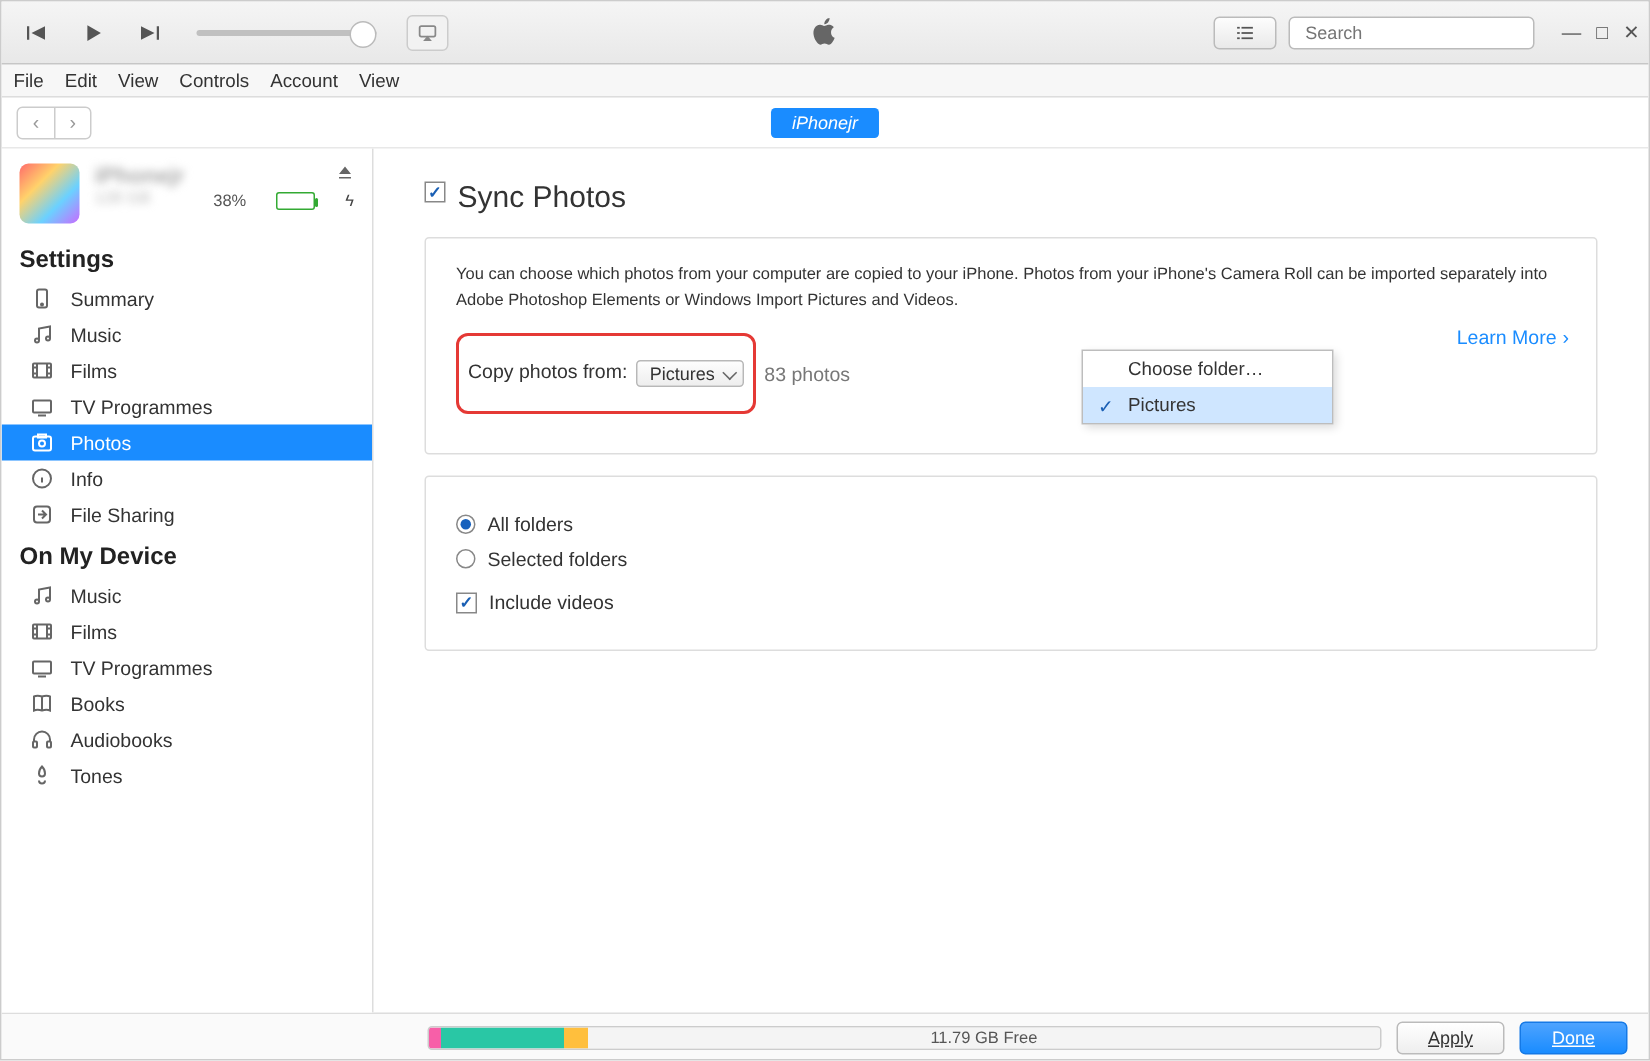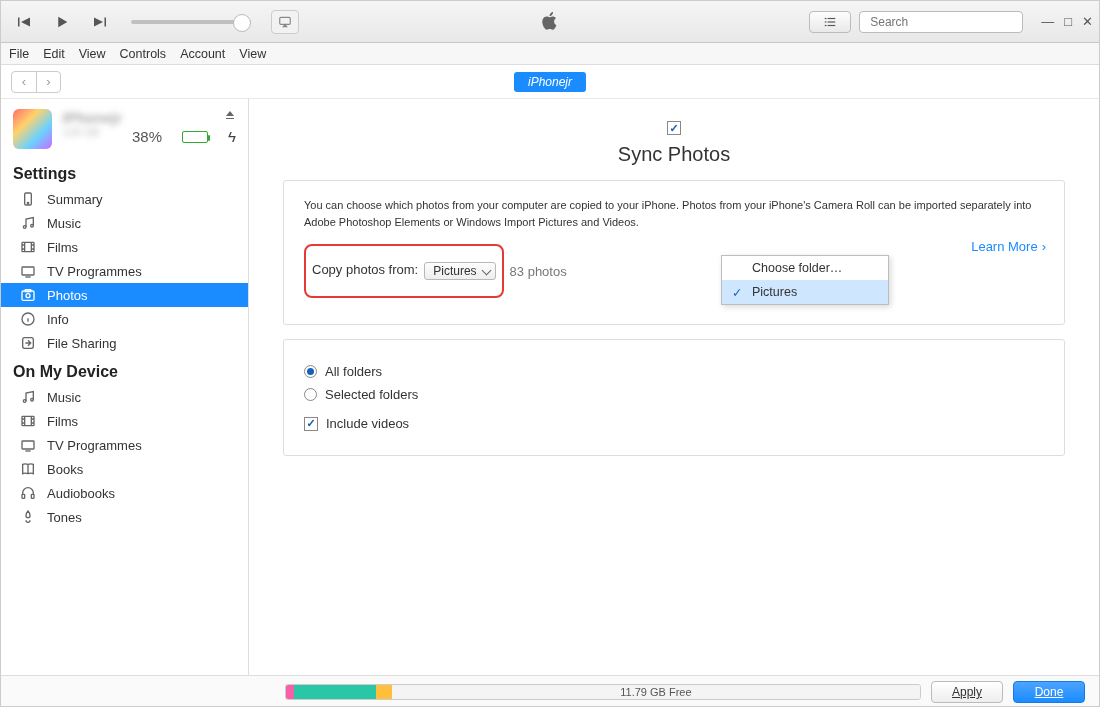--- a/index.html
+++ b/index.html
@@ -39,34 +39,34 @@
 .content { flex:1; padding:22px 34px 8px 34px; overflow:auto; position:relative;}
 
 
 .dev-hdr{display:flex; padding:10px 12px 8px 12px; gap:10px; align-items:flex-start;}
 .dev-thumb{width:40px;height:40px;border-radius:6px;background:linear-gradient(135deg,#ff6b6b,#ffd26b,#6bd1ff,#c86bff);}
 .dev-info{flex:1;}
 .dev-name{filter:blur(3px);color:#aaa;font-weight:600;font-size:15px;}
 .dev-sub{filter:blur(3px);color:#bbb;font-size:11px;}
 .dev-right{display:flex;flex-direction:column;align-items:flex-end;gap:4px;color:#666;}
 .eject svg{width:12px;height:12px;}
-.battery-row{display:flex;align-items:center;gap:20px;font-size:15px;color:#555;}
+.battery-row{display:flex;align-items:center;gap:20px;font-size:11px;color:#555;}
 .battery{width:26px;height:12px;border:1px solid #3a3;border-radius:2px;position:relative;}
 .battery::after{content:"";position:absolute;right:-3px;top:3px;width:2px;height:6px;background:#3a3;border-radius:1px;}
 .battery-fill{height:100%;width:38%;background:#4c4;}
 
 .sb-title{font-weight:700;font-size:16px;padding:8px 12px 4px 12px;color:#222;}
 .sb-item{display:flex;align-items:center;gap:10px;padding:4px 12px 4px 18px;color:#333;cursor:default;height:24px;}
 .sb-item.selected{background:#1a8cff;color:#fff;}
 .sb-item.selected .sb-icon{color:#fff;}
 .sb-icon{width:18px;height:16px;color:#666;display:flex;align-items:center;justify-content:center;}
 .sb-icon svg{width:16px;height:16px;}
 
 
-.sync-head{display:flex;align-items:center;gap:8px;font-size:20px;color:#333;margin-bottom:14px;flex-direction:column;}
+.sync-head{display:flex;align-items:flex-start;gap:8px;font-size:20px;color:#333;margin-bottom:14px;}
 .chk{width:14px;height:14px;border:1px solid #888;display:inline-flex;align-items:center;justify-content:center;background:#fff;}
 .chk.checked::after{content:"✓";font-size:11px;color:#1a5fb4;font-weight:bold;}
 .panel{border:1px solid #ddd;border-radius:3px;padding:16px 20px;margin-bottom:14px;position:relative;}
 .desc{font-size:11px;color:#333;line-height:1.5;margin-bottom:14px;}
 .copy-row{display:flex;align-items:center;gap:6px;}
 .red-ring{border:2.5px solid #e53935;border-radius:8px;padding:16px 6px;display:flex;gap:6px;}
 .dd{border:1px solid #b8b8b8;background:linear-gradient(#fdfdfd,#eee);border-radius:3px;padding:1px 18px 1px 8px;font-size:12px;position:relative;color:#333;}
 .dd::after{content:"";position:absolute;right:5px;top:4px;width:6px;height:6px;border-right:1px solid #666;border-bottom:1px solid #666;transform:rotate(45deg);}
 .dd::before{content:"";position:absolute;right:5px;bottom:4px;width:6px;height:6px;border-right:1px solid #666;border-top:1px solid #666;transform:rotate(-45deg);opacity:0;}
 .count{color:#777;}

